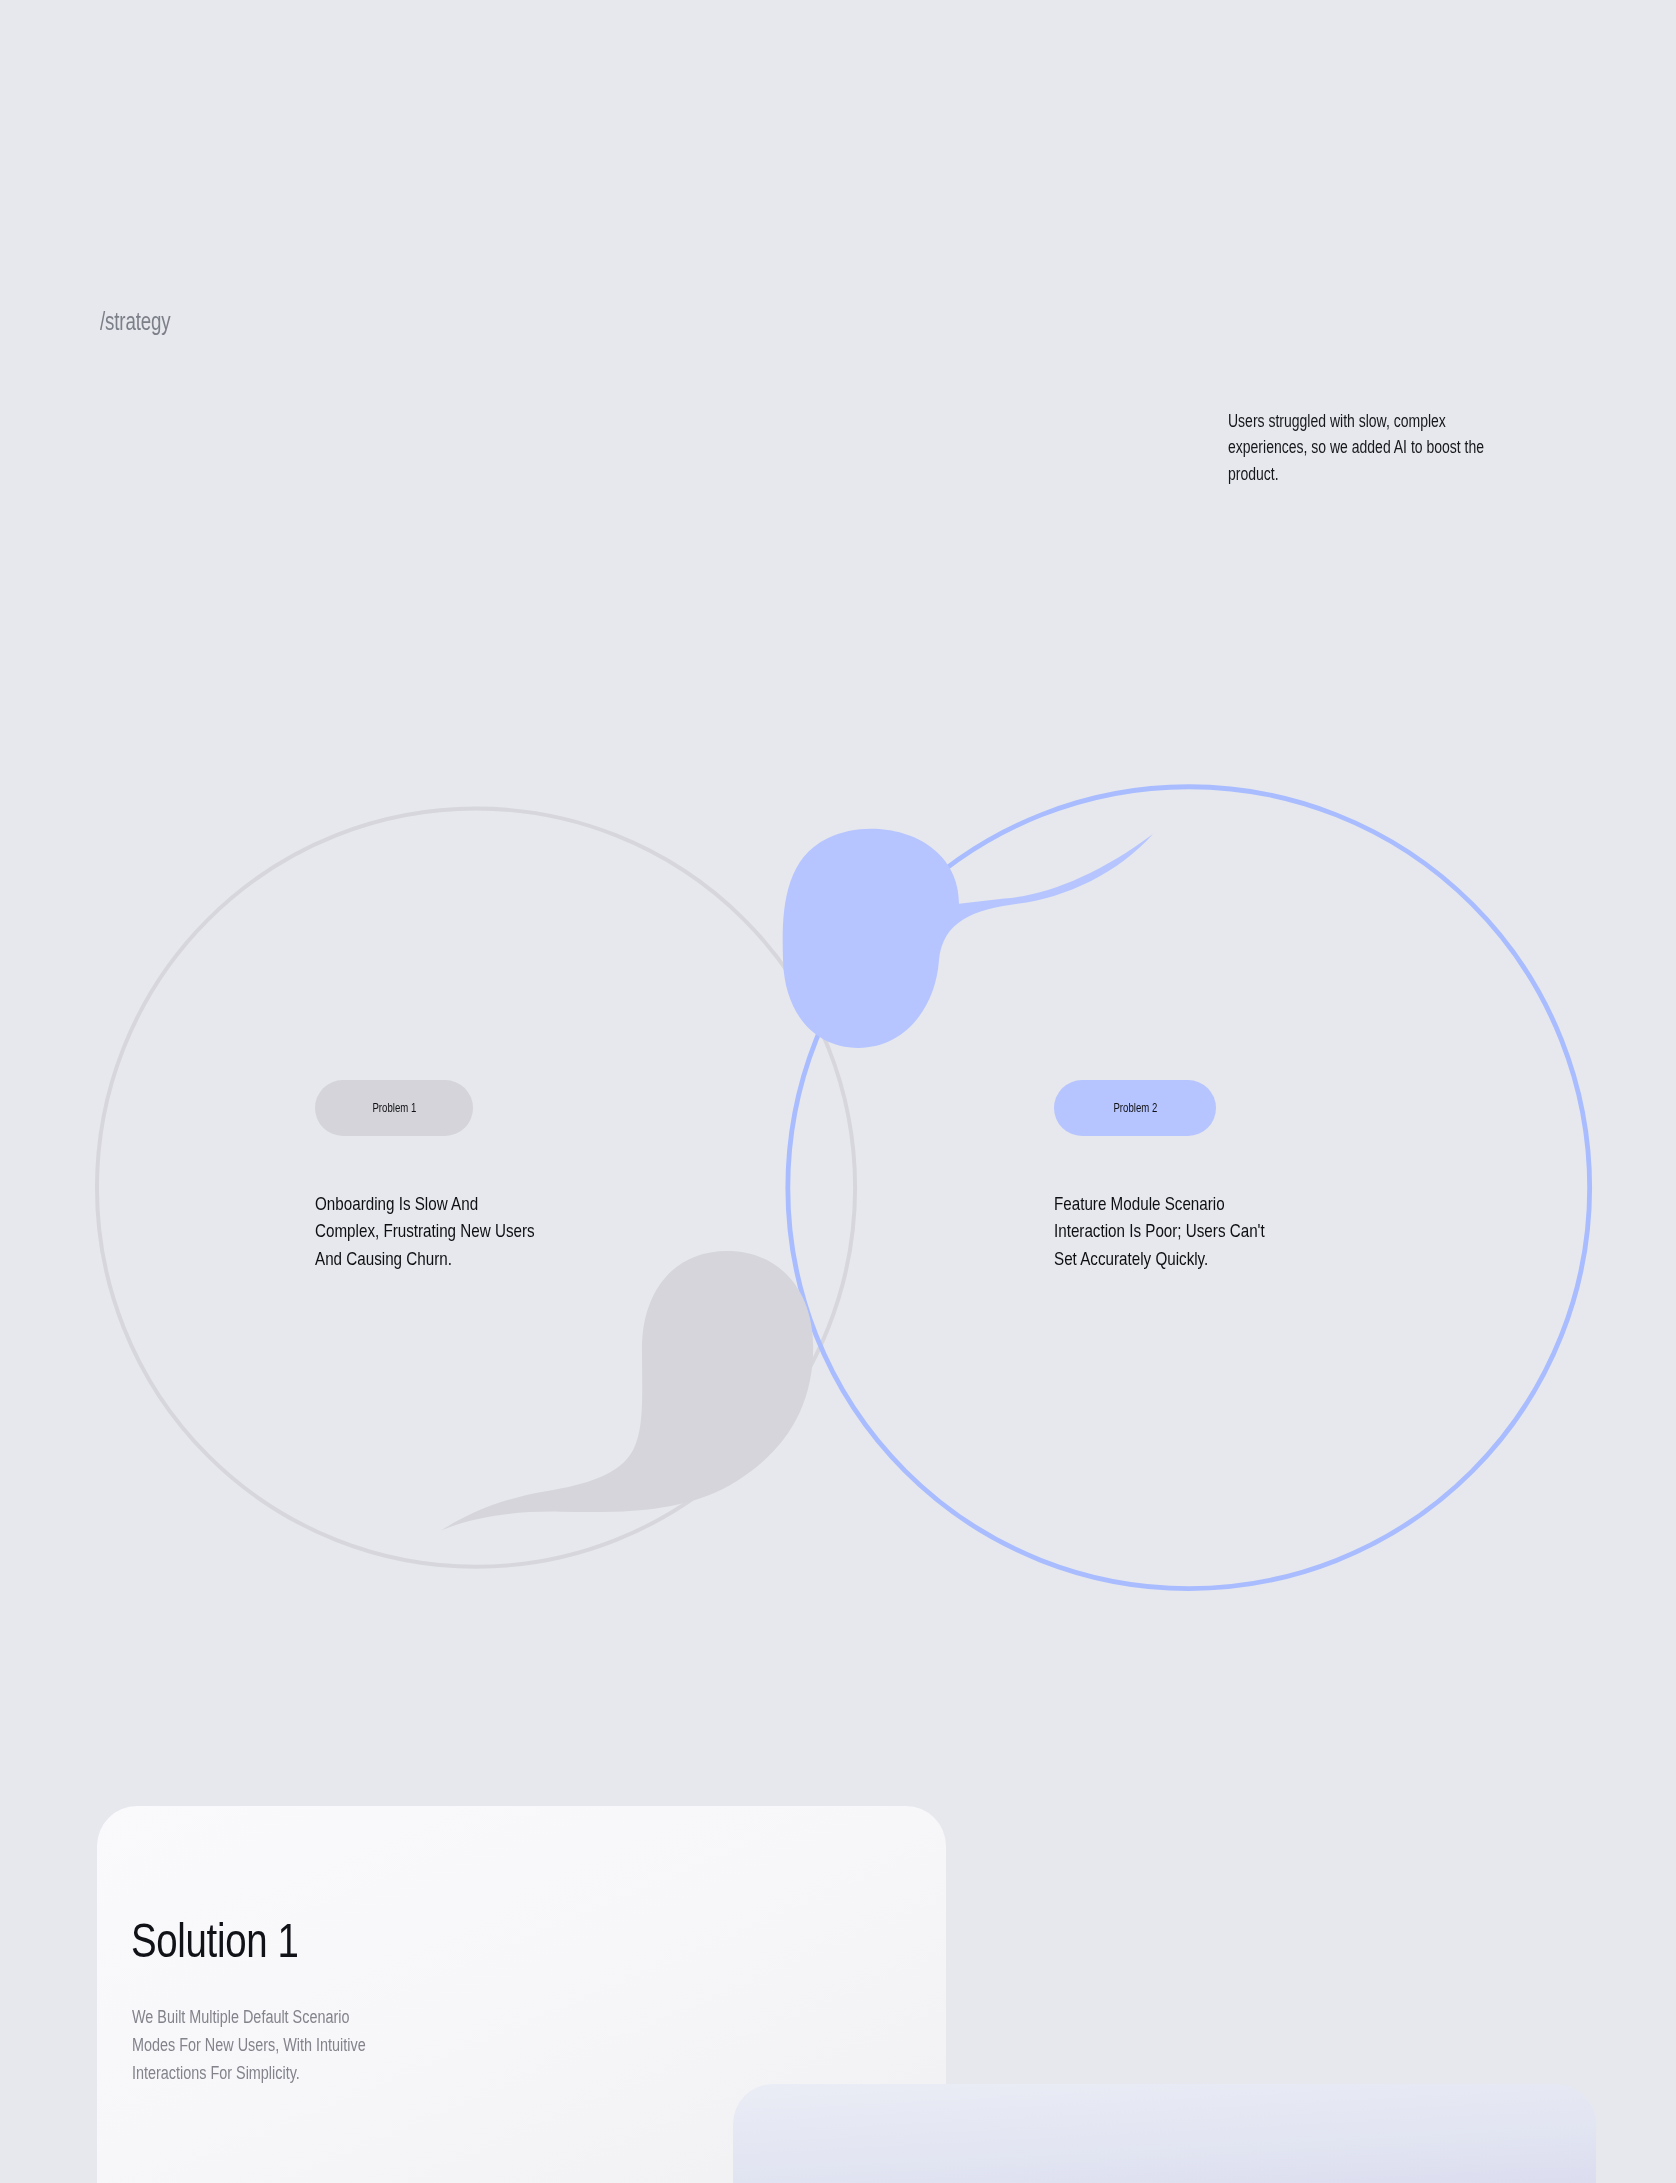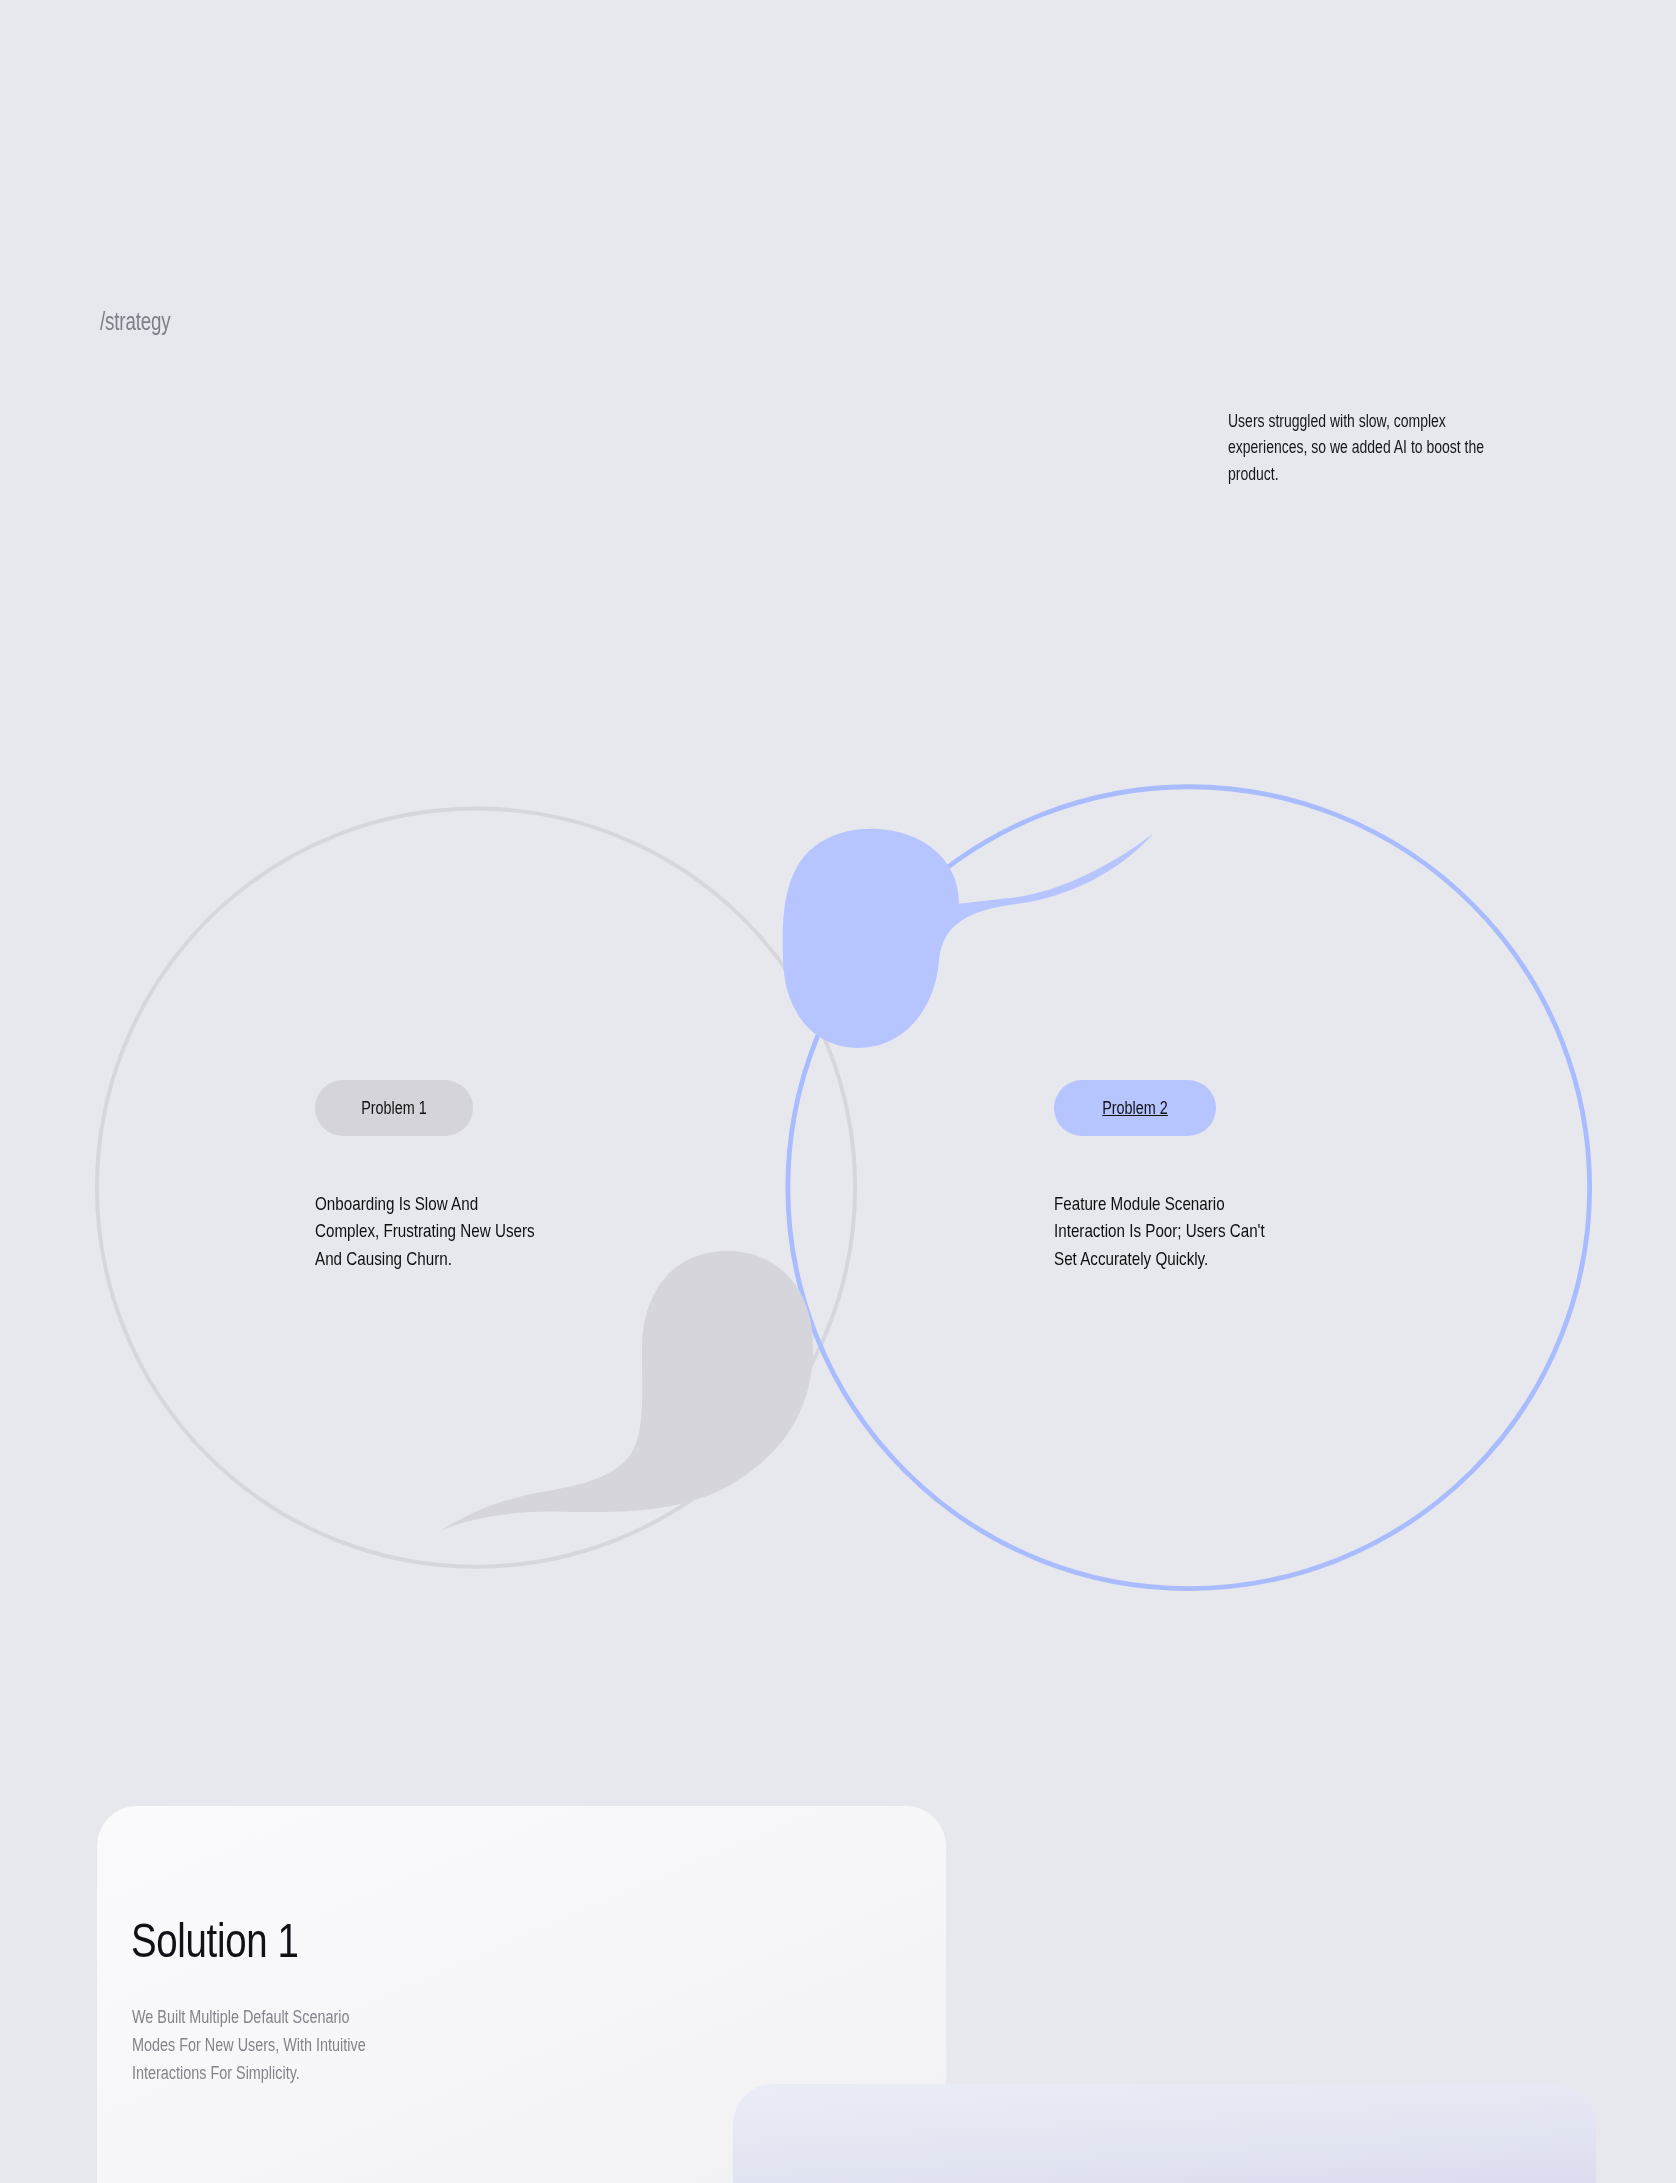--- a/index.html
+++ b/index.html
@@ -82,40 +82,39 @@
   .venn svg { display:block; }
 
   
   .pill {
     position: absolute;
     height: 56px;
     border-radius: 28px;
     display: flex;
     align-items: center;
     justify-content: center;
-    font-size: 18px;
+    font-size: 12px;
     color: #101114;
     font-weight: 400;
     box-sizing: border-box;
     padding: 0 9.6px;
   }
   .pill span {
     transform: scaleX(0.80);
     transform-origin: center;
     white-space: nowrap;
     display: block;
   }
   .pill-1 {
     left: 315px; top: 1080px; width: 158px;
     background: #d4d4da;
   }
   .pill-2 {
     left: 1054px; top: 1080px; width: 162px;
     background: #b6c5ff;
-    text-decoration: underline;
   }
 
   .problem-copy {
     position: absolute;
     font-size: 19px;
     line-height: 1.44;
     color: #0e0f12;
     font-weight: 400;
     transform: scaleX(0.80);
     transform-origin: left top;

